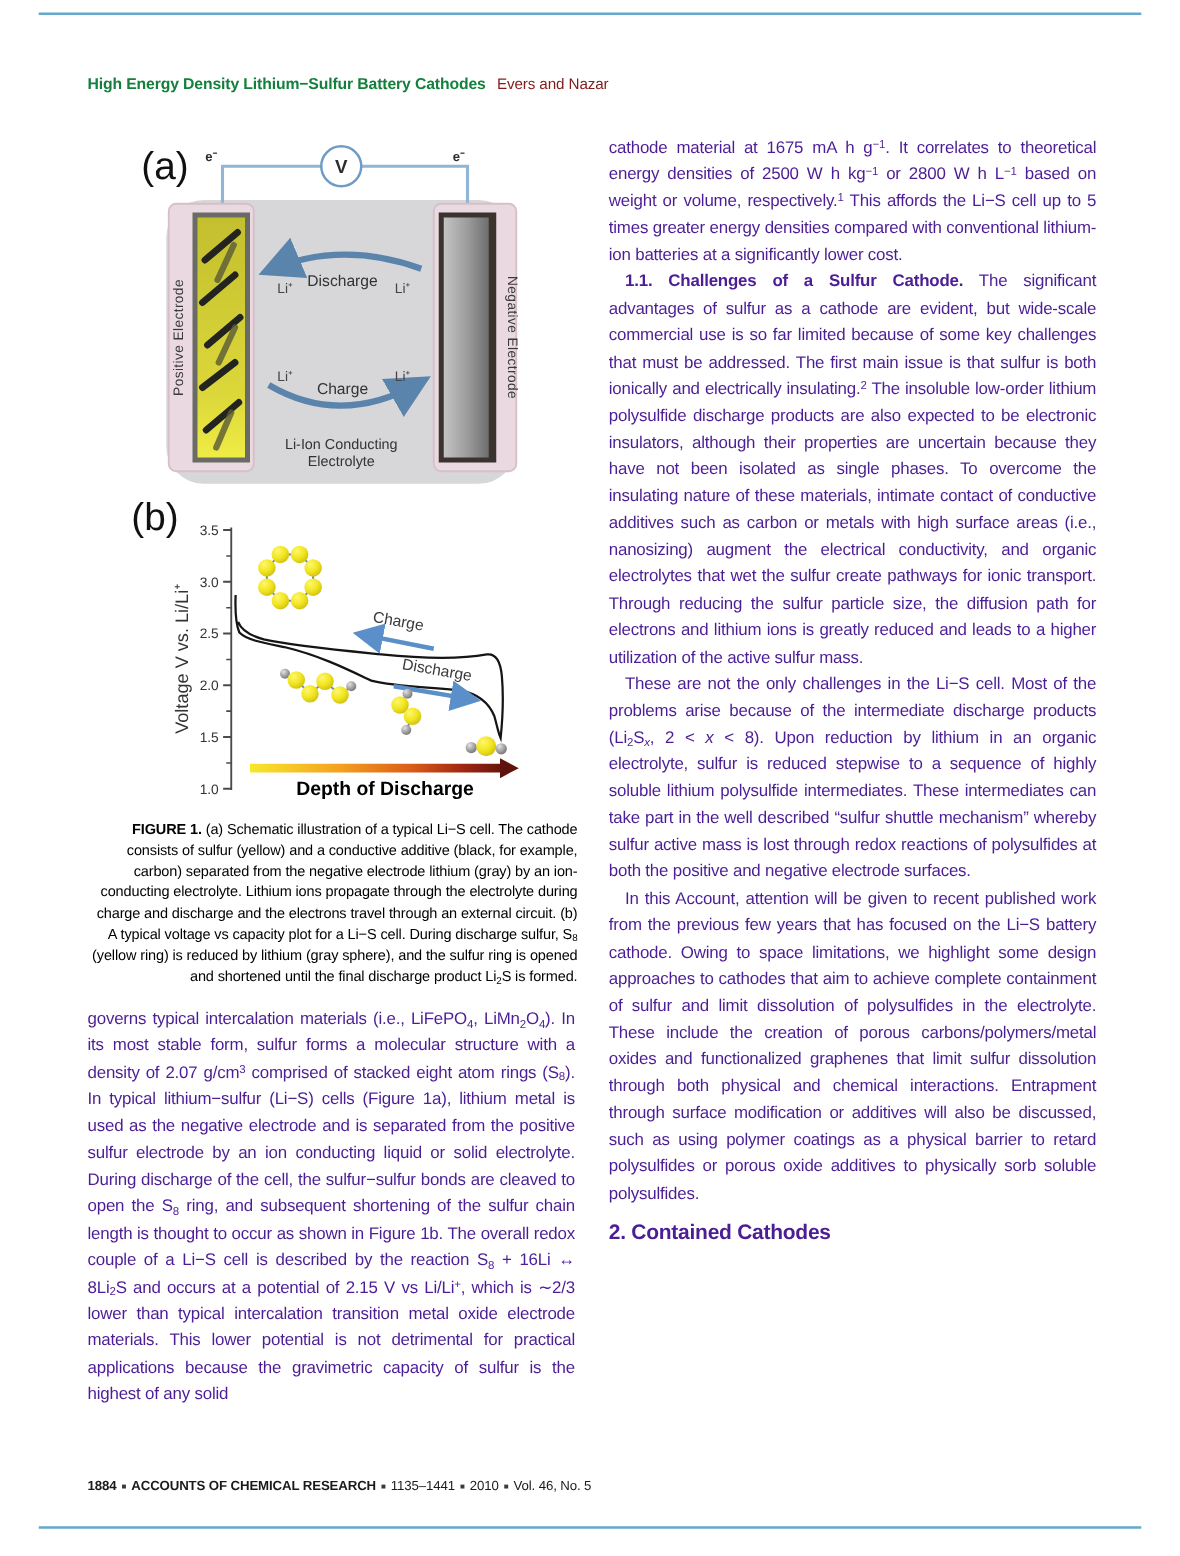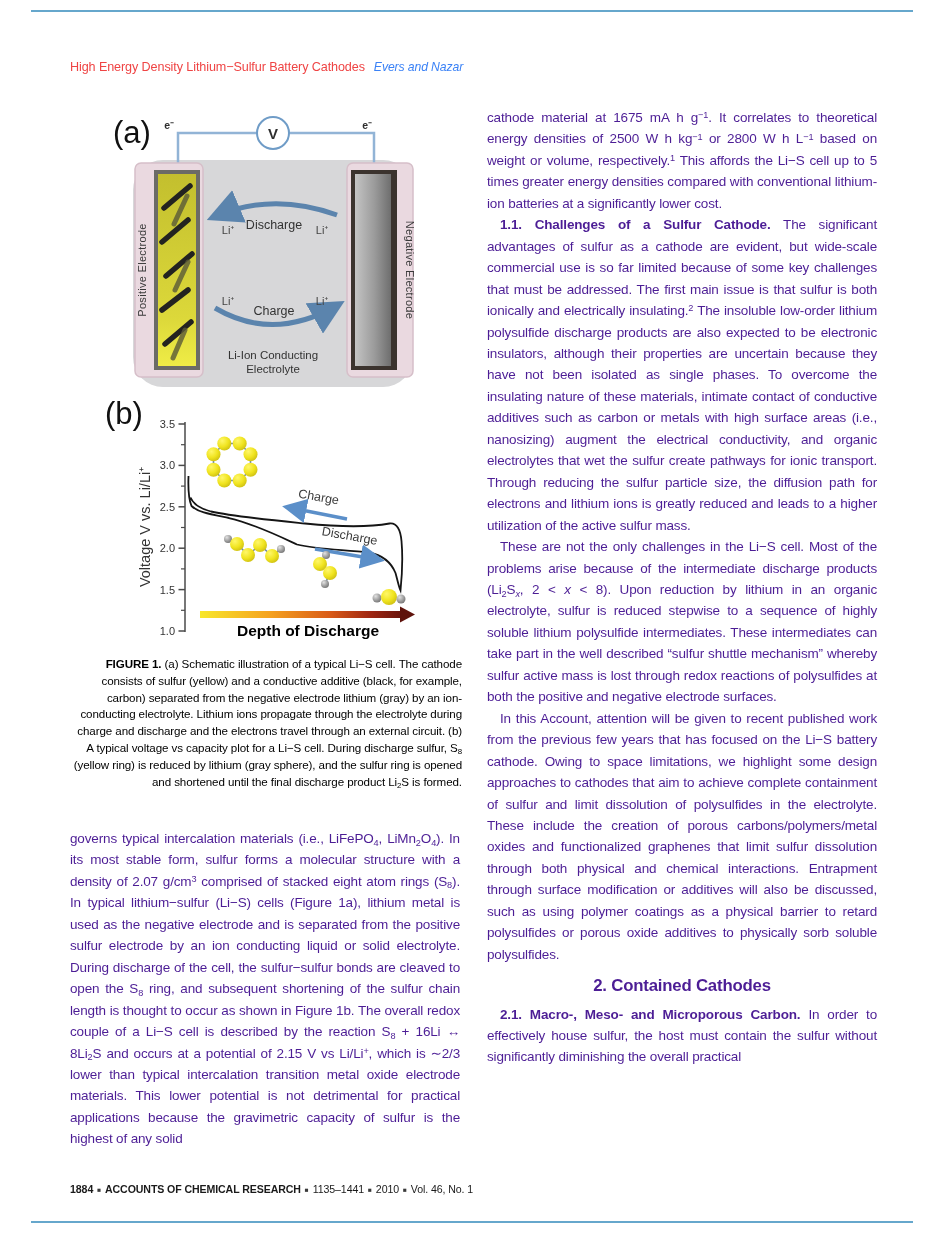--- a/index.html
+++ b/index.html
@@ -5,33 +5,33 @@
   html,body{margin:0;padding:0;}
   body{
     width:944px;height:1245px;position:relative;background:#ffffff;
     font-family:"Liberation Sans", sans-serif;color:#111;overflow:hidden;
     -webkit-font-smoothing:antialiased;
   }
   .rule{position:absolute;left:31px;width:882px;height:2px;background:#66a7cc;}
   .rule-top{top:10px;}
   .rule-bottom{top:1221px;}
   .running-head{position:absolute;left:70px;top:60px;width:804px;font-size:12.6px;letter-spacing:-0.1px;}
-  .running-head .title{font-weight:normal;color:#ef4444;}
-  .running-head .authors{font-style:italic;color:#3b82f6;margin-left:9px;font-size:12.2px;}
+  .running-head .title{font-weight:bold;color:#15803d;}
+  .running-head .authors{color:#7f1d1d;margin-left:9px;font-size:12.2px;}
   .b{font-weight:bold;margin-top:44px;}
   .i{font-style:italic;}
   sub,sup{font-size:68%;line-height:0;position:relative;vertical-align:baseline;}
   sup{top:-0.42em;}
   sub{top:0.28em;}
   .col{position:absolute;width:390px;font-size:13.5px;line-height:21.45px;letter-spacing:-0.15px;text-align:justify;color:#4c1d95;}
   .col p{margin:0;}
   .col p.indent{text-indent:13px;}
-  .left-col{left:70px;top:828px;}
+  .left-col{left:70px;top:804px;}
   .right-col{left:487px;top:107px;}
-  .section-heading{font-size:16.8px;font-weight:bold;letter-spacing:-0.2px;margin:10px 0 7px 0;text-align:center;}
+  .section-heading{font-size:16.8px;font-weight:bold;letter-spacing:-0.2px;margin:10px 0 7px 0;text-align:left;}
   .caption{position:absolute;left:70px;top:656px;width:392px;font-size:11.6px;line-height:16.8px;letter-spacing:-0.1px;text-align:right;color:#000;}
   .figure-svg{position:absolute;left:70px;}
   .footer{position:absolute;left:70px;top:1183px;width:820px;font-size:10.6px;color:#1a1a1a;letter-spacing:-0.1px;}
   .footer .sep{font-size:6.5px;position:relative;top:-1.5px;margin:0 4px;color:#3a3a3a;}
 </style>
 </head>
 <body>
 
 <div class="rule rule-top"></div>
 
@@ -236,20 +236,19 @@
 <div class="col left-col">
   <p><span>governs typical intercalation materials (i.e., LiFePO</span><sub>4</sub><span>, LiMn</span><sub>2</sub><span>O</span><sub>4</sub><span>). In its most stable form, sulfur forms a molecular structure with a density of 2.07 g/cm</span><sup>3</sup><span> comprised of stacked eight atom rings (S</span><sub>8</sub><span>). In typical lithium−sulfur (Li−S) cells (Figure 1a), lithium metal is used as the negative electrode and is separated from the positive sulfur electrode by an ion conducting liquid or solid electrolyte. During discharge of the cell, the sulfur−sulfur bonds are cleaved to open the S</span><sub>8</sub><span> ring, and subsequent shortening of the sulfur chain length is thought to occur as shown in Figure 1b. The overall redox couple of a Li−S cell is described by the reaction S</span><sub>8</sub><span> + 16Li ↔ 8Li</span><sub>2</sub><span>S and occurs at a potential of 2.15 V vs Li/Li</span><sup>+</sup><span>, which is ∼2/3 lower than typical intercalation transition metal oxide electrode materials. This lower potential is not detrimental for practical applications because the gravimetric capacity of sulfur is the highest of any solid</span></p>
 </div>
 
 <div class="col right-col">
   <p><span>cathode material at 1675 mA h g</span><sup>−1</sup><span>. It correlates to theoretical energy densities of 2500 W h kg</span><sup>−1</sup><span> or 2800 W h L</span><sup>−1</sup><span> based on weight or volume, respectively.</span><sup>1</sup><span> This affords the Li−S cell up to 5 times greater energy densities compared with conventional lithium-ion batteries at a significantly lower cost.</span></p>
   <p class="indent"><span class="b">1.1. Challenges of a Sulfur Cathode.</span><span> The significant advantages of sulfur as a cathode are evident, but wide-scale commercial use is so far limited because of some key challenges that must be addressed. The first main issue is that sulfur is both ionically and electrically insulating.</span><sup>2</sup><span> The insoluble low-order lithium polysulfide discharge products are also expected to be electronic insulators, although their properties are uncertain because they have not been isolated as single phases. To overcome the insulating nature of these materials, intimate contact of conductive additives such as carbon or metals with high surface areas (i.e., nanosizing) augment the electrical conductivity, and organic electrolytes that wet the sulfur create pathways for ionic transport. Through reducing the sulfur particle size, the diffusion path for electrons and lithium ions is greatly reduced and leads to a higher utilization of the active sulfur mass.</span></p>
   <p class="indent"><span>These are not the only challenges in the Li−S cell. Most of the problems arise because of the intermediate discharge products (Li</span><sub>2</sub><span>S</span><sub class="i">x</sub><span>, 2 &lt; </span><span class="i">x</span><span> &lt; 8). Upon reduction by lithium in an organic electrolyte, sulfur is reduced stepwise to a sequence of highly soluble lithium polysulfide intermediates. These intermediates can take part in the well described “sulfur shuttle mechanism” whereby sulfur active mass is lost through redox reactions of polysulfides at both the positive and negative electrode surfaces.</span></p>
   <p class="indent"><span>In this Account, attention will be given to recent published work from the previous few years that has focused on the Li−S battery cathode. Owing to space limitations, we highlight some design approaches to cathodes that aim to achieve complete containment of sulfur and limit dissolution of polysulfides in the electrolyte. These include the creation of porous carbons/polymers/metal oxides and functionalized graphenes that limit sulfur dissolution through both physical and chemical interactions. Entrapment through surface modification or additives will also be discussed, such as using polymer coatings as a physical barrier to retard polysulfides or porous oxide additives to physically sorb soluble polysulfides.</span></p>
   <h2 class="section-heading">2. Contained Cathodes</h2>
-  <p class="indent"><span class="b">2.1. Macro-, Meso- and Microporous Carbon.</span><span> In order to effectively house sulfur, the host must contain the sulfur without significantly diminishing the overall practical</span></p>
 </div>
 
 <footer class="footer">
-  <span class="b">1884</span><span class="sep">■</span><span class="b">ACCOUNTS OF CHEMICAL RESEARCH</span><span class="sep">■</span><span>1135–1441</span><span class="sep">■</span><span>2010</span><span class="sep">■</span><span>Vol. 46, No. 1</span>
+  <span class="b">1884</span><span class="sep">■</span><span class="b">ACCOUNTS OF CHEMICAL RESEARCH</span><span class="sep">■</span><span>1135–1441</span><span class="sep">■</span><span>2010</span><span class="sep">■</span><span>Vol. 46, No. 5</span>
 </footer>
 
 <div class="rule rule-bottom"></div>
 
 </body></html>

